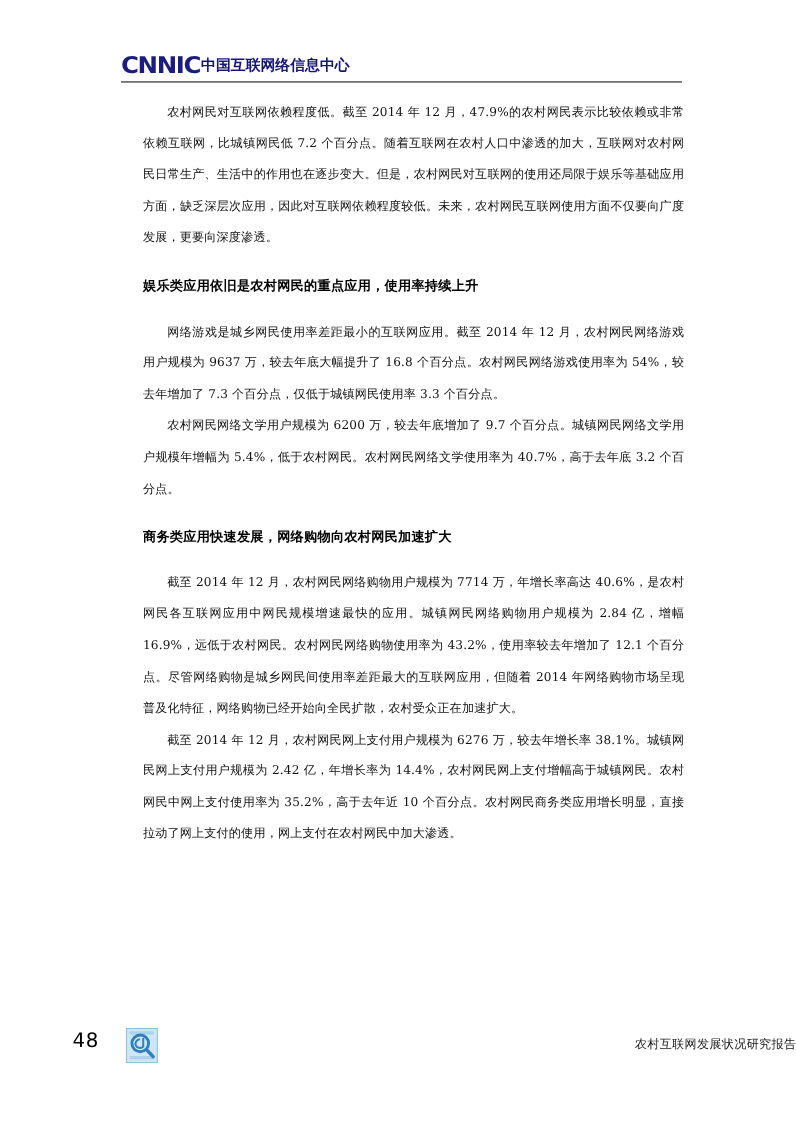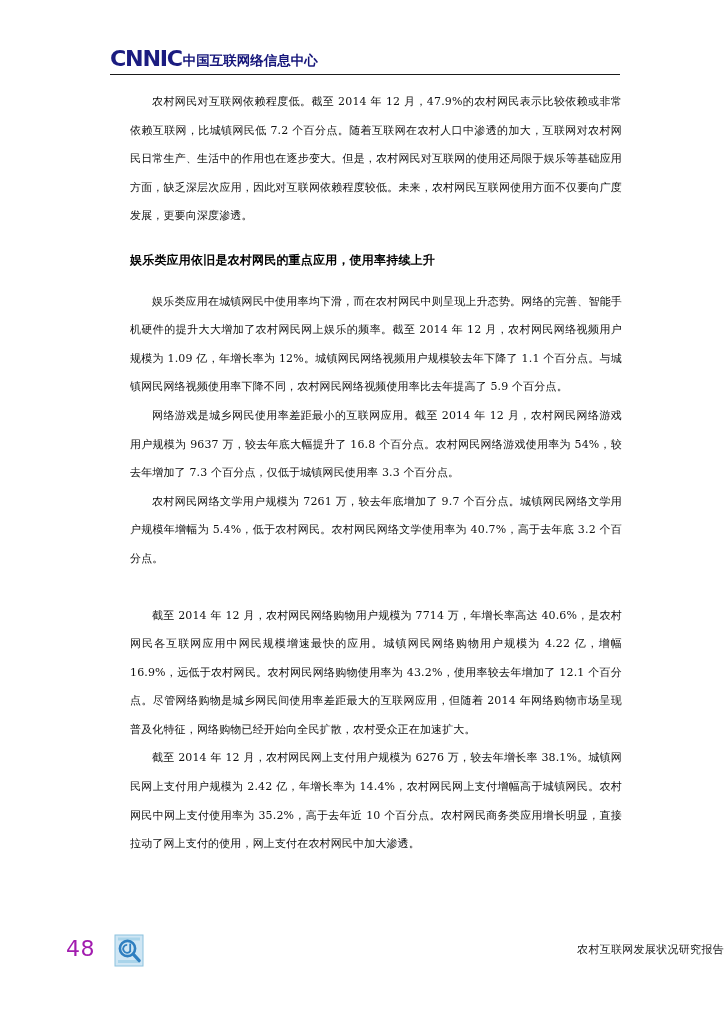--- a/index.html
+++ b/index.html
@@ -102,23 +102,23 @@
     left: 0;
     top: 930px;
     width: 724px;
     height: 50px;
   }
   .page-num {
     position: absolute;
     left: 66px;
     top: 6px;
     font-family: "DejaVu Sans", "Liberation Sans", sans-serif;
-    font-size: 22px;
+    font-size: 18px;
     font-weight: 400;
-    color: #a21caf;
+    color: #000000;
     letter-spacing: 0.5px;
   }
   .footer-logo {
     position: absolute;
     left: 114px;
     top: 4px;
     width: 30px;
     height: 33px;
   }
   .footer-logo svg { display: block; }
@@ -148,30 +148,30 @@
   <div class="header-rule"></div>
 
   <div class="content">
 
     <p class="body-par">农村网民对互联网依赖程度低。截至 2014 年 12 月，47.9%的农村网民表示比较依赖或非常依赖互联网，比城镇网民低 7.2 个百分点。随着互联网在农村人口中渗透的加大，互联网对农村网民日常生产、生活中的作用也在逐步变大。但是，农村网民对互联网的使用还局限于娱乐等基础应用方面，缺乏深层次应用，因此对互联网依赖程度较低。未来，农村网民互联网使用方面不仅要向广度发展，更要向深度渗透。</p>
 
     <div class="gap-before-head"></div>
     <h2 class="sec-head">娱乐类应用依旧是农村网民的重点应用，使用率持续上升</h2>
     <div class="gap-after-head"></div>
 
-    <p class="body-par">娱乐类应用在城镇网民中使用率均下滑，而在农村网民中则呈现上升态势。网络的完善、智能手机硬件的提升大大增加了农村网民网上娱乐的频率。截至 2014 年 12 月，农村网民网络视频用户规模为 1.09 亿，年增长率为 12%。城镇网民网络视频用户规模较去年下降了 1.1 个百分点。与城镇网民网络视频使用率下降不同，农村网民网络视频使用率比去年提高了 5.9 个百分点。</p>
 
     <p class="body-par">网络游戏是城乡网民使用率差距最小的互联网应用。截至 2014 年 12 月，农村网民网络游戏用户规模为 9637 万，较去年底大幅提升了 16.8 个百分点。农村网民网络游戏使用率为 54%，较去年增加了 7.3 个百分点，仅低于城镇网民使用率 3.3 个百分点。</p>
 
-    <p class="body-par">农村网民网络文学用户规模为 7261 万，较去年底增加了 9.7 个百分点。城镇网民网络文学用户规模年增幅为 5.4%，低于农村网民。农村网民网络文学使用率为 40.7%，高于去年底 3.2 个百分点。</p>
+    <p class="body-par">农村网民网络文学用户规模为 6200 万，较去年底增加了 9.7 个百分点。城镇网民网络文学用户规模年增幅为 5.4%，低于农村网民。农村网民网络文学使用率为 40.7%，高于去年底 3.2 个百分点。</p>
 
     <div class="gap-before-head"></div>
+    <h2 class="sec-head">商务类应用快速发展，网络购物向农村网民加速扩大</h2>
     <div class="gap-after-head"></div>
 
-    <p class="body-par">截至 2014 年 12 月，农村网民网络购物用户规模为 7714 万，年增长率高达 40.6%，是农村网民各互联网应用中网民规模增速最快的应用。城镇网民网络购物用户规模为 4.22 亿，增幅 16.9%，远低于农村网民。农村网民网络购物使用率为 43.2%，使用率较去年增加了 12.1 个百分点。尽管网络购物是城乡网民间使用率差距最大的互联网应用，但随着 2014 年网络购物市场呈现普及化特征，网络购物已经开始向全民扩散，农村受众正在加速扩大。</p>
+    <p class="body-par">截至 2014 年 12 月，农村网民网络购物用户规模为 7714 万，年增长率高达 40.6%，是农村网民各互联网应用中网民规模增速最快的应用。城镇网民网络购物用户规模为 2.84 亿，增幅 16.9%，远低于农村网民。农村网民网络购物使用率为 43.2%，使用率较去年增加了 12.1 个百分点。尽管网络购物是城乡网民间使用率差距最大的互联网应用，但随着 2014 年网络购物市场呈现普及化特征，网络购物已经开始向全民扩散，农村受众正在加速扩大。</p>
 
     <p class="body-par">截至 2014 年 12 月，农村网民网上支付用户规模为 6276 万，较去年增长率 38.1%。城镇网民网上支付用户规模为 2.42 亿，年增长率为 14.4%，农村网民网上支付增幅高于城镇网民。农村网民中网上支付使用率为 35.2%，高于去年近 10 个百分点。农村网民商务类应用增长明显，直接拉动了网上支付的使用，网上支付在农村网民中加大渗透。</p>
   </div>
 
   <div class="footer">
     <div class="page-num">48</div>
 
     <div class="footer-logo">
       <svg width="30" height="33" viewBox="0 0 30 33" xmlns="http://www.w3.org/2000/svg">
         <rect x="1" y="1" width="28" height="31" fill="#cfe6f4" stroke="#8cc2de" stroke-width="1"></rect>

